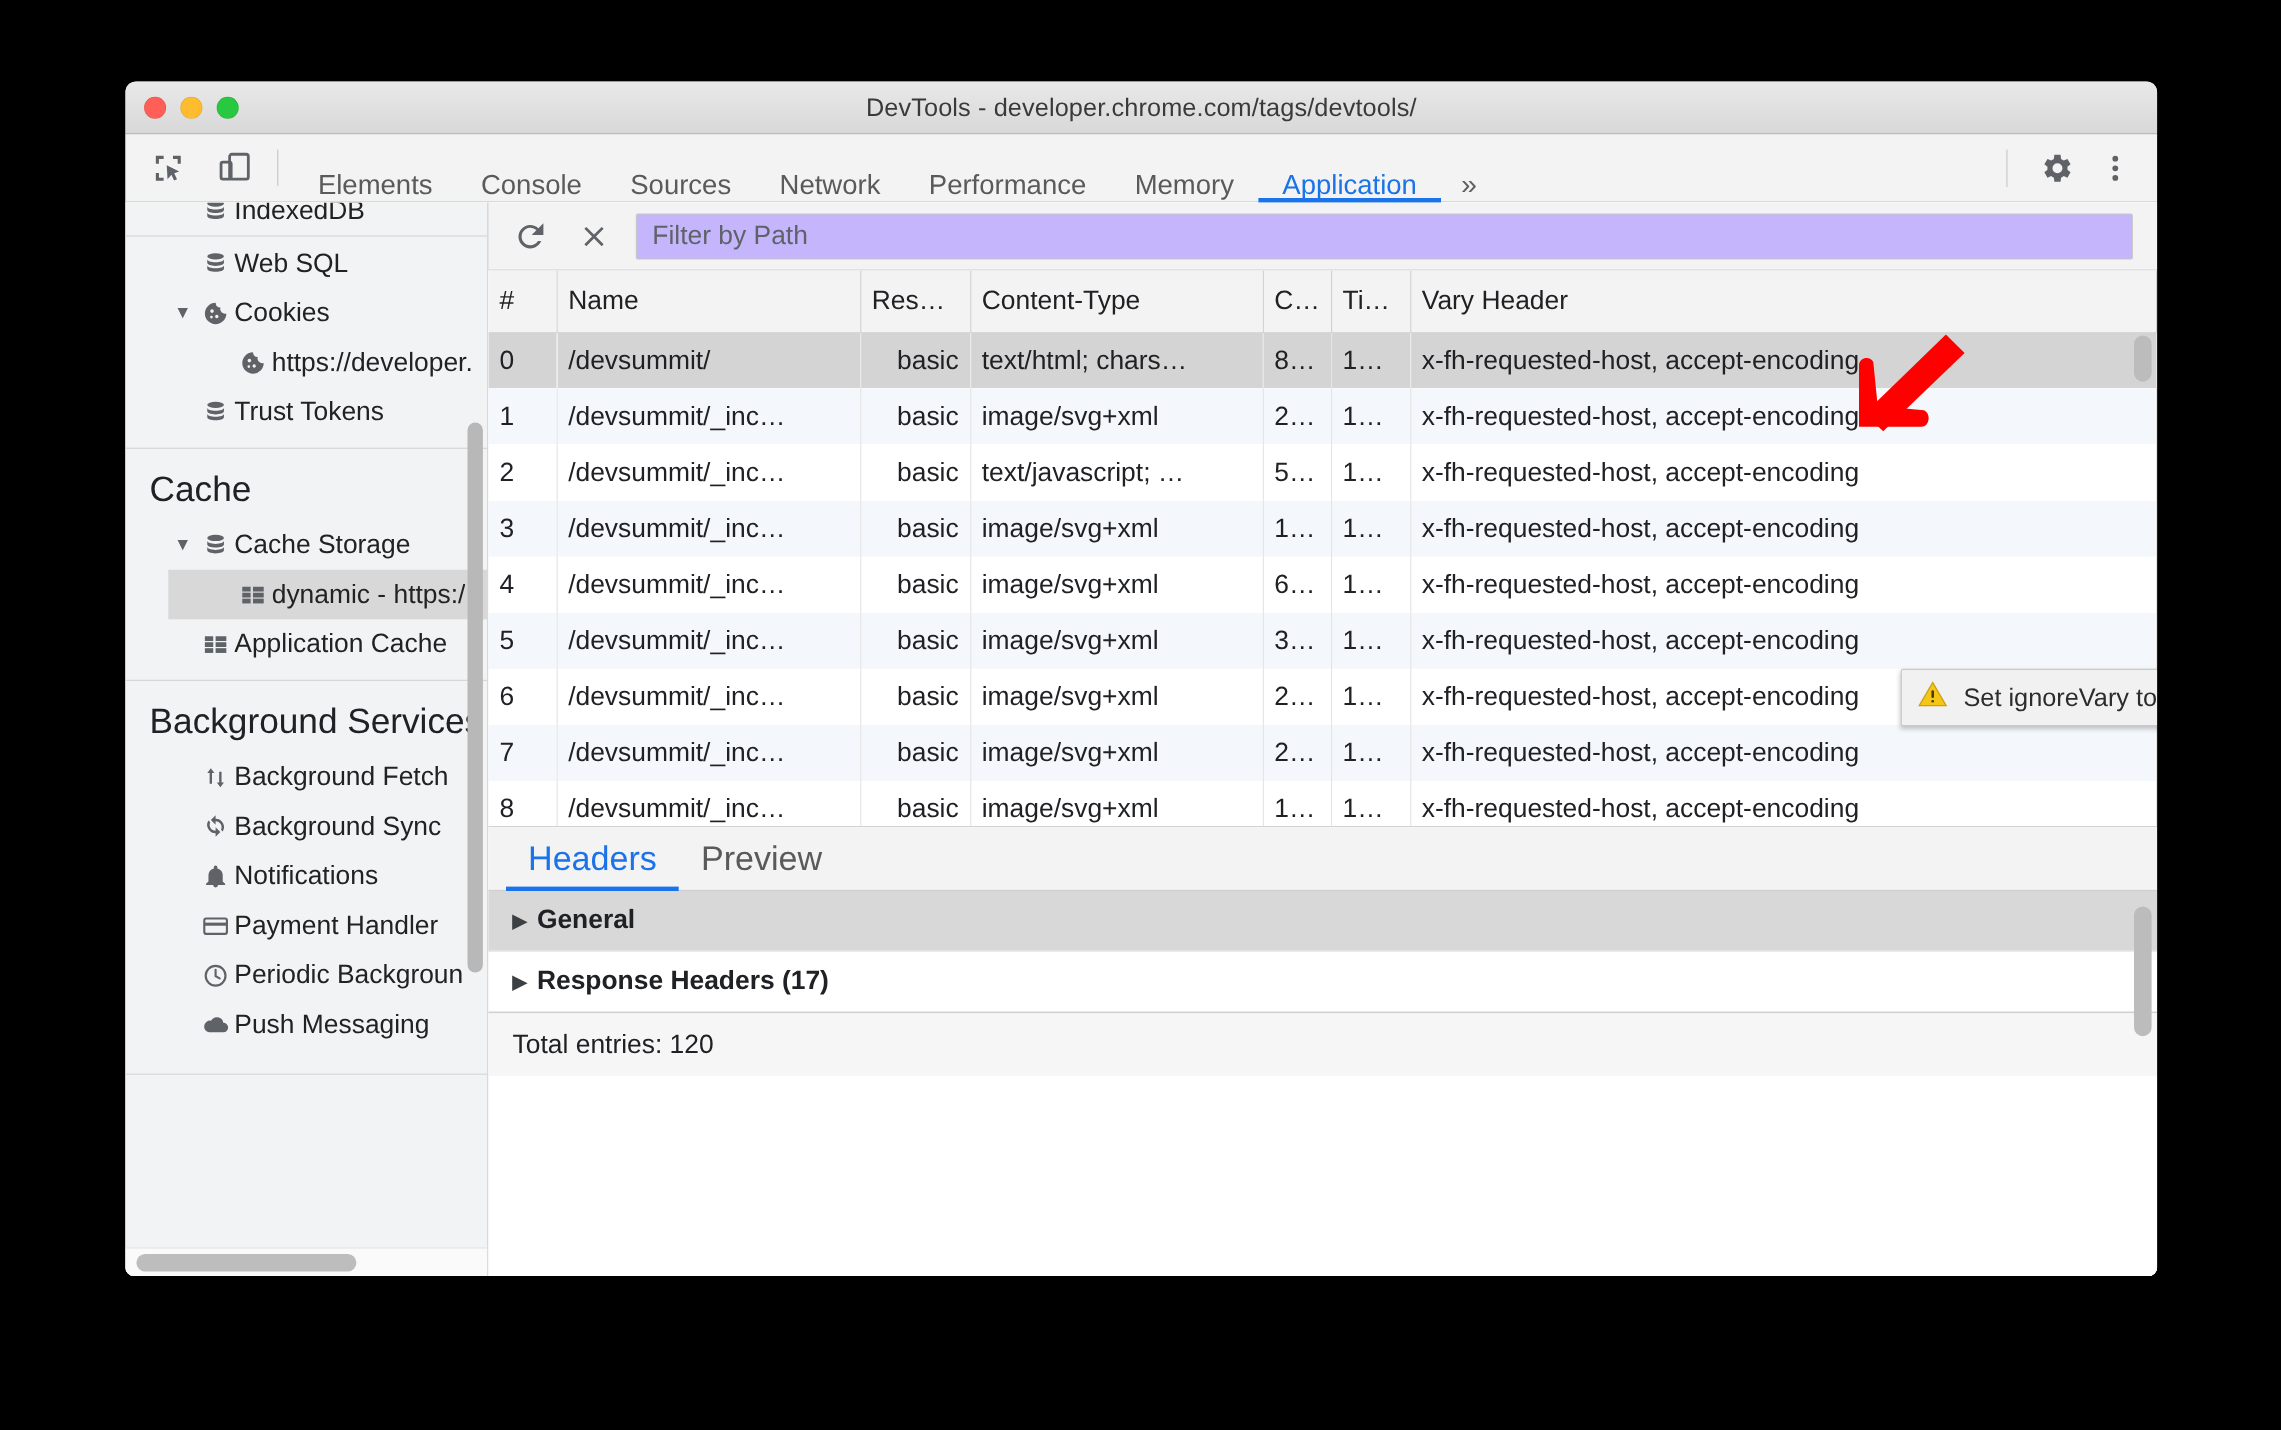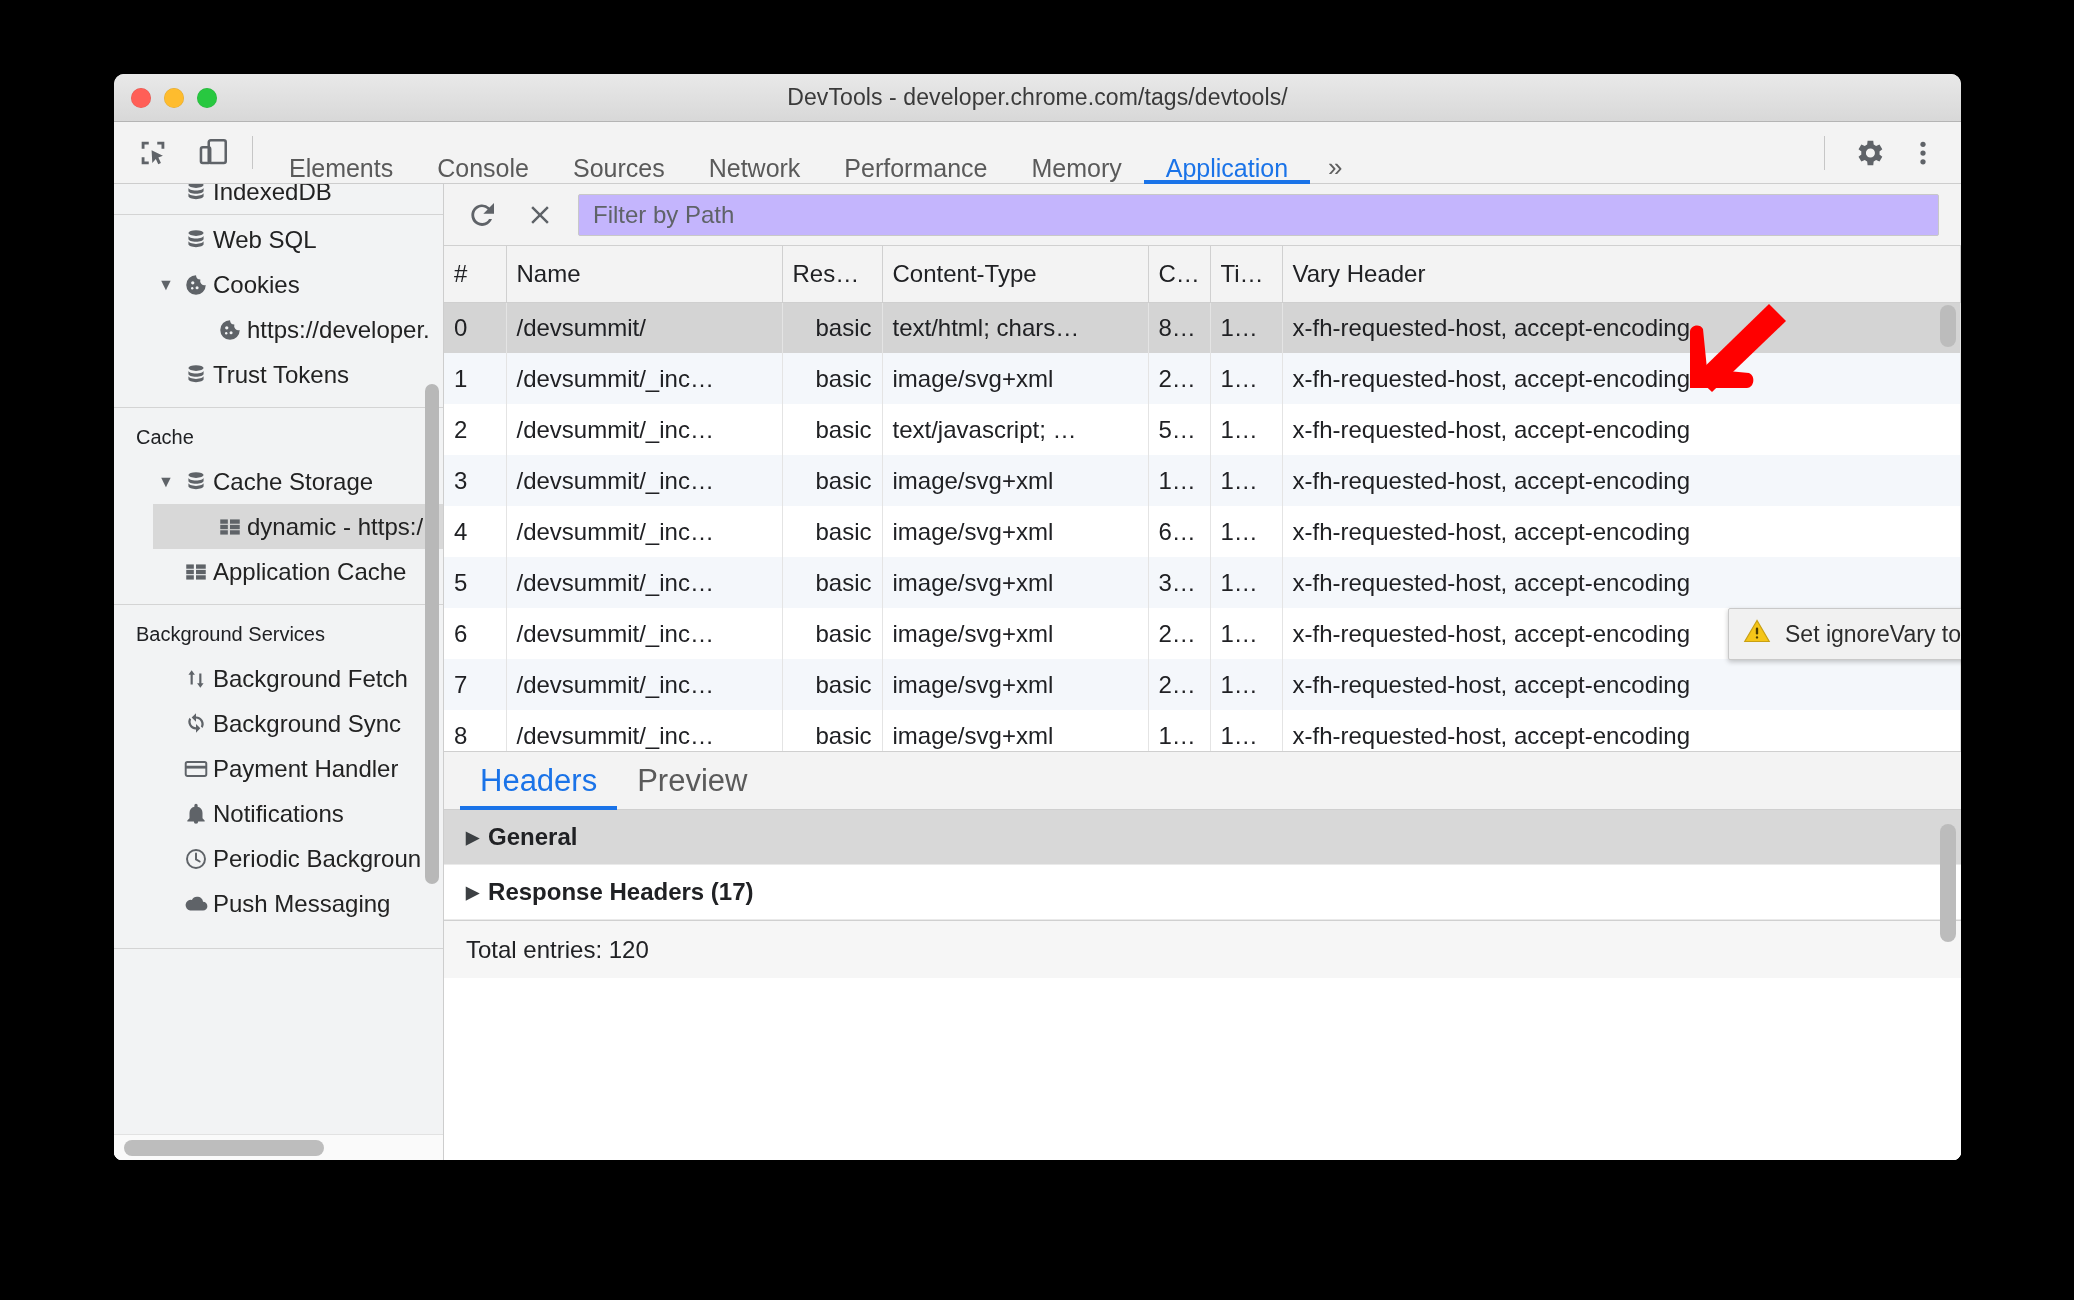--- a/index.html
+++ b/index.html
@@ -94,21 +94,21 @@
     margin-left: 39px;
   }
   .tree-row.selected { background: #d8d8d8; }
   .tree-row .twisty {
     width: 26px; flex: none; text-align: center;
     font-size: 16px; color: #5f6368;
   }
   .tree-row .ico { width: 34px; flex: none; display: flex; align-items: center; justify-content: center; }
   .tree-row .lbl { overflow: hidden; }
   .section-head {
-    font-size: 20px; color: #202124;
+    font-size: 32px; color: #202124;
     padding: 18px 0 10px 22px;
   }
   .divider { height: 1px; background: #d4d4d4; margin: 10px 0 0 0; }
   .partial-top {
     height: 30px; overflow: hidden; position: relative;
   }
   .sb-vscroll {
     position: absolute; right: 4px; top: 200px;
     width: 14px; height: 500px; border-radius: 7px;
     background: #b8b8b8;
@@ -449,35 +449,35 @@
               <path d="M12 5V2L8 6l4 4V7a5 5 0 014.5 7.2l1.5 1.5A7 7 0 0012 5zm0 12v3l4-4-4-4v3a5 5 0 01-4.5-7.2L6 6.3A7 7 0 0012 17z" fill="#5f6368"></path>
             </svg>
         </span>
         <span class="lbl">Background Sync</span>
       </div>
 
       <div class="tree-row">
         <span class="twisty"></span>
         <span class="ico">
           <svg width="26" height="26" viewBox="0 0 24 24">
+              <path d="M12 21a2 2 0 002-2h-4a2 2 0 002 2zm6-5V11a6 6 0 00-4.5-5.8V4a1.5 1.5 0 00-3 0v1.2A6 6 0 006 11v5l-2 2v1h16v-1z" fill="#5f6368"></path>
+            </svg>
+        </span>
+        <span class="lbl">Notifications</span>
+      </div>
+
+      <div class="tree-row">
+        <span class="twisty"></span>
+        <span class="ico">
+          <svg width="26" height="26" viewBox="0 0 24 24">
               <rect x="2.5" y="5.5" width="19" height="13" rx="1.6" fill="none" stroke="#5f6368" stroke-width="1.8"></rect>
               <rect x="2.5" y="9" width="19" height="2.6" fill="#5f6368"></rect>
             </svg>
         </span>
         <span class="lbl">Payment Handler</span>
-      </div>
-
-      <div class="tree-row">
-        <span class="twisty"></span>
-        <span class="ico">
-          <svg width="26" height="26" viewBox="0 0 24 24">
-              <path d="M12 21a2 2 0 002-2h-4a2 2 0 002 2zm6-5V11a6 6 0 00-4.5-5.8V4a1.5 1.5 0 00-3 0v1.2A6 6 0 006 11v5l-2 2v1h16v-1z" fill="#5f6368"></path>
-            </svg>
-        </span>
-        <span class="lbl">Notifications</span>
       </div>
 
       <div class="tree-row">
         <span class="twisty"></span>
         <span class="ico">
           <svg width="26" height="26" viewBox="0 0 24 24">
               <circle cx="12" cy="12" r="8.3" fill="none" stroke="#5f6368" stroke-width="1.8"></circle>
               <path d="M12 7v5.3l3.4 2" fill="none" stroke="#5f6368" stroke-width="1.8" stroke-linecap="round"></path>
             </svg>
         </span>

